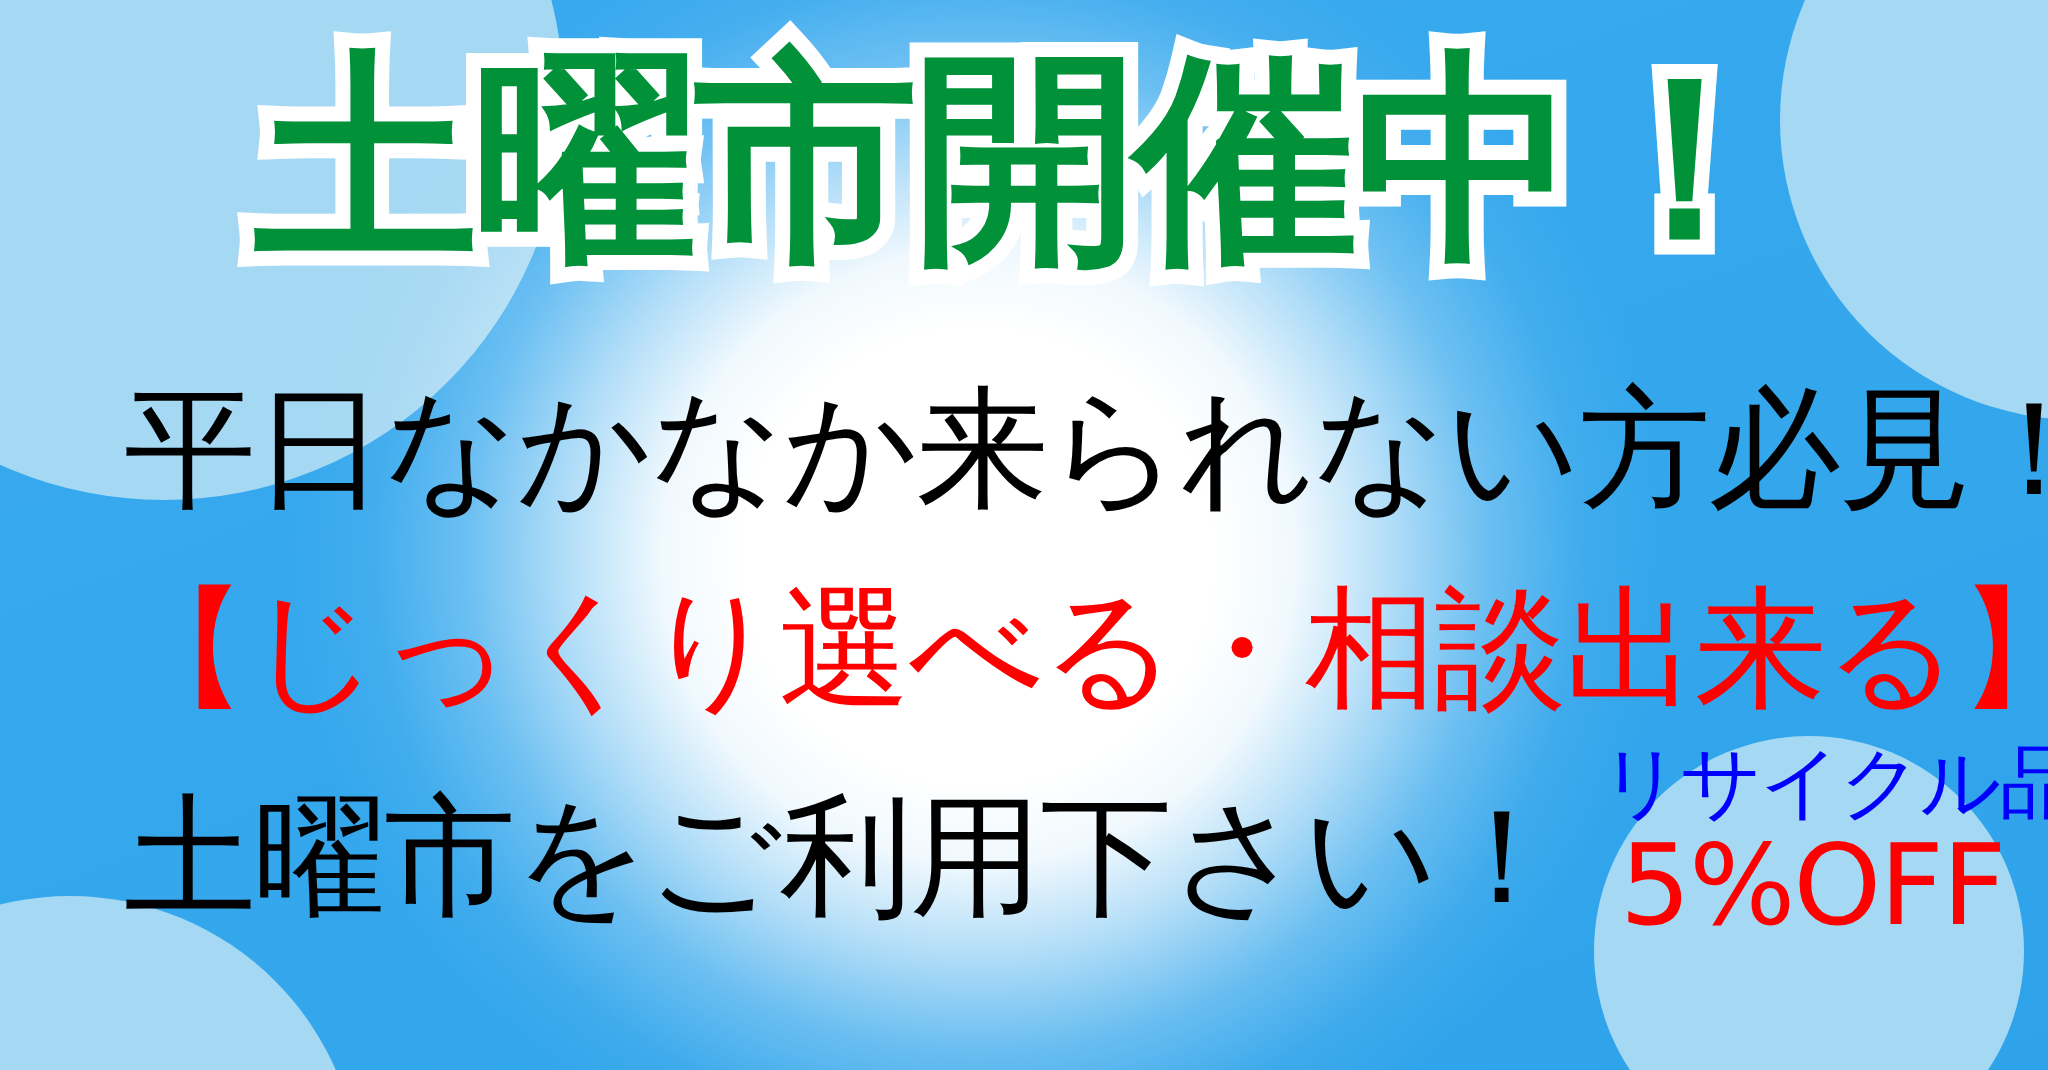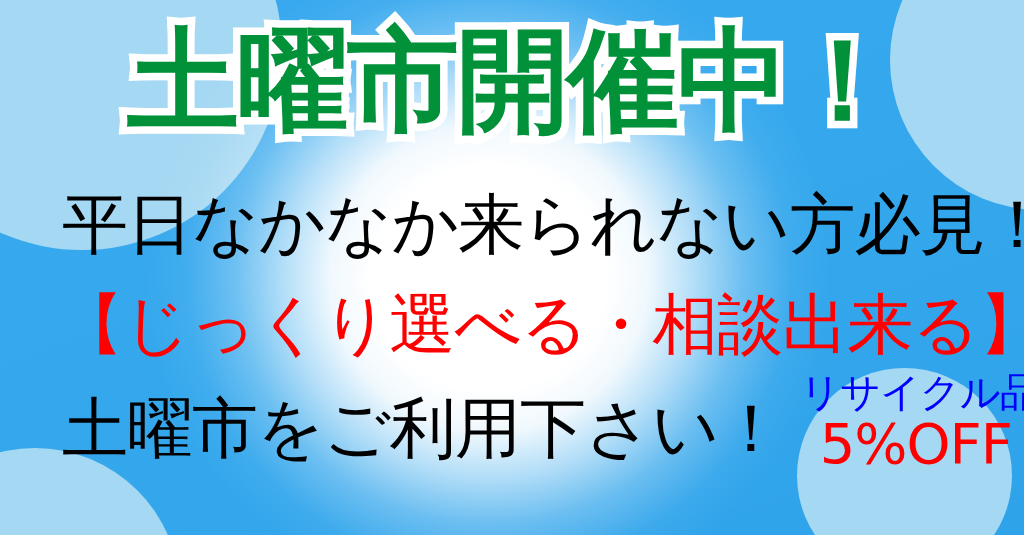--- a/index.html
+++ b/index.html
@@ -129,21 +129,21 @@
     text-align: right;
   }
 
   
 
   .badge {
     position: absolute;
     left: 800px;
     top: 372px;
     width: 212px;
-    text-align: right;
+    text-align: center;
     line-height: 1;
   }
 
   .badge-title {
     font-size: 40px;
     color: #0000ff;
     letter-spacing: -1px;
     white-space: nowrap;
     display: block;
   }

